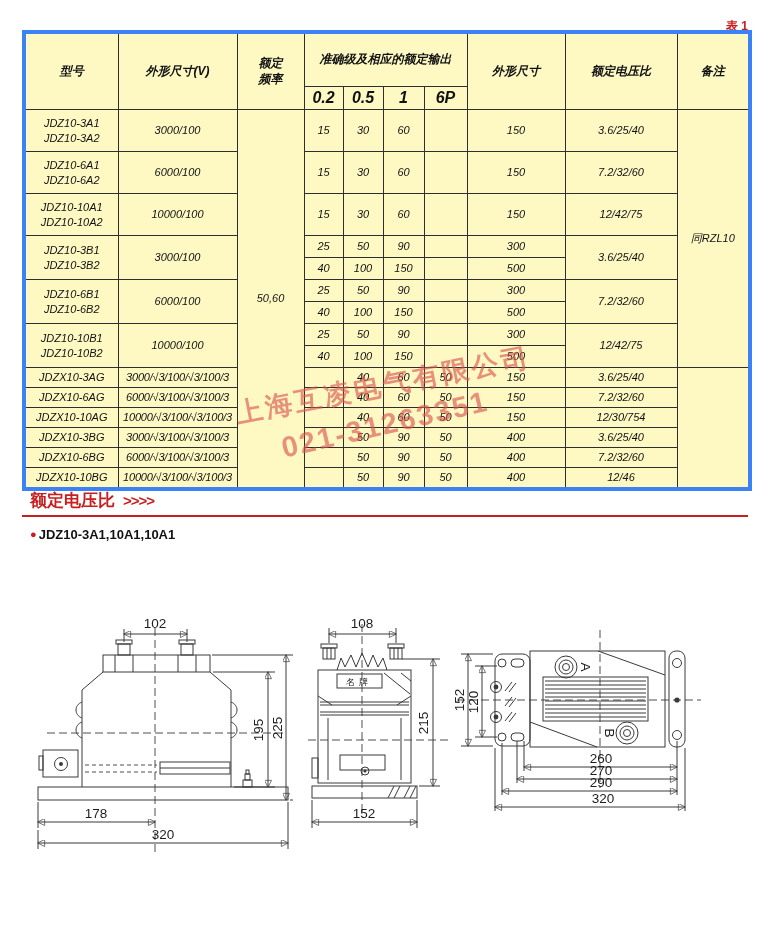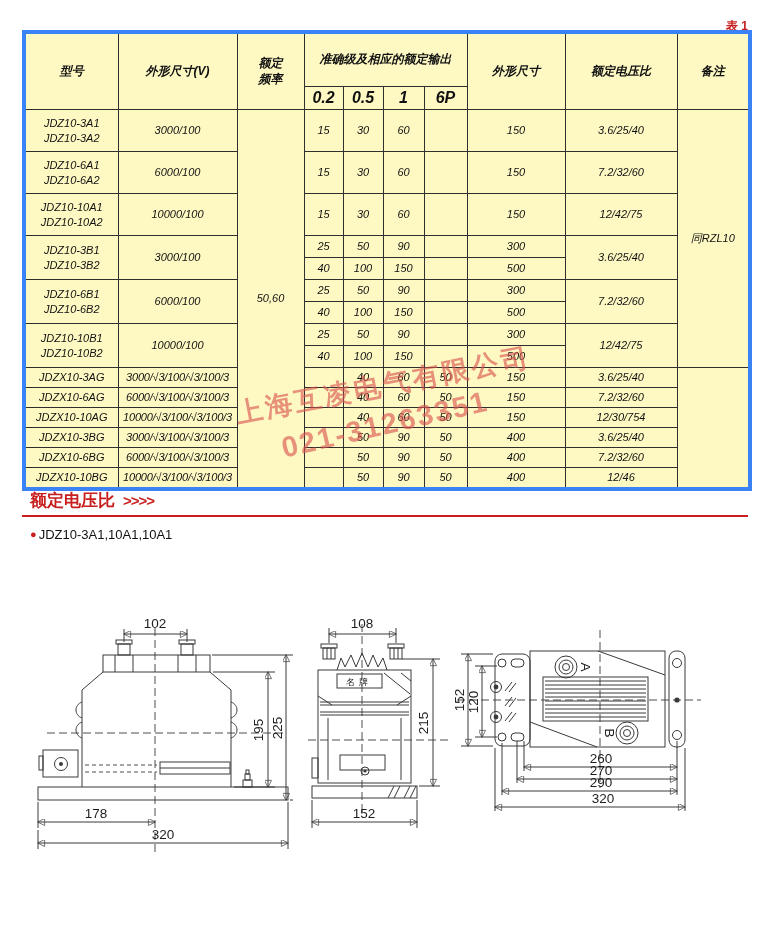--- a/index.html
+++ b/index.html
@@ -27,21 +27,21 @@
   
   .wm{position:absolute;color:#d9534f;opacity:0.62;font-weight:bold;white-space:nowrap;
       z-index:5;transform-origin:0 50%;pointer-events:none;}
   #wm1{left:236px;top:396px;font-size:27px;letter-spacing:3px;transform:rotate(-11deg);}
   #wm2{left:282px;top:432px;font-size:29px;letter-spacing:2px;transform:rotate(-13deg);}
 
   
   #sec-title{position:absolute;left:30px;top:489px;font-size:17px;font-weight:bold;color:#c81e1e;}
   #sec-title .chev{font-size:15px;letter-spacing:-1px;margin-left:8px;font-weight:bold;}
   #sec-rule{position:absolute;left:22px;top:515px;width:726px;height:2px;background:#c81e1e;}
-  #item-line{position:absolute;left:30px;top:527px;font-size:13px;font-weight:normal;color:#111;}
+  #item-line{position:absolute;left:30px;top:527px;font-size:13px;font-weight:bold;color:#111;}
   #item-line .dot{color:#c81e1e;font-size:11px;margin-right:2px;vertical-align:1px;}
 
   
   .dw{position:absolute;}
   #dw1{left:25px;top:612px;}
   #dw2{left:300px;top:610px;}
   #dw3{left:455px;top:618px;}
   svg line,svg path,svg rect,svg circle,svg ellipse,svg polyline{stroke:#3a3a3a;fill:none;stroke-width:1;}
   svg .fill{fill:#3a3a3a;stroke:none;}
   svg text{fill:#1d1d1d;stroke:none;font-family:"Liberation Sans","DejaVu Sans",sans-serif;

